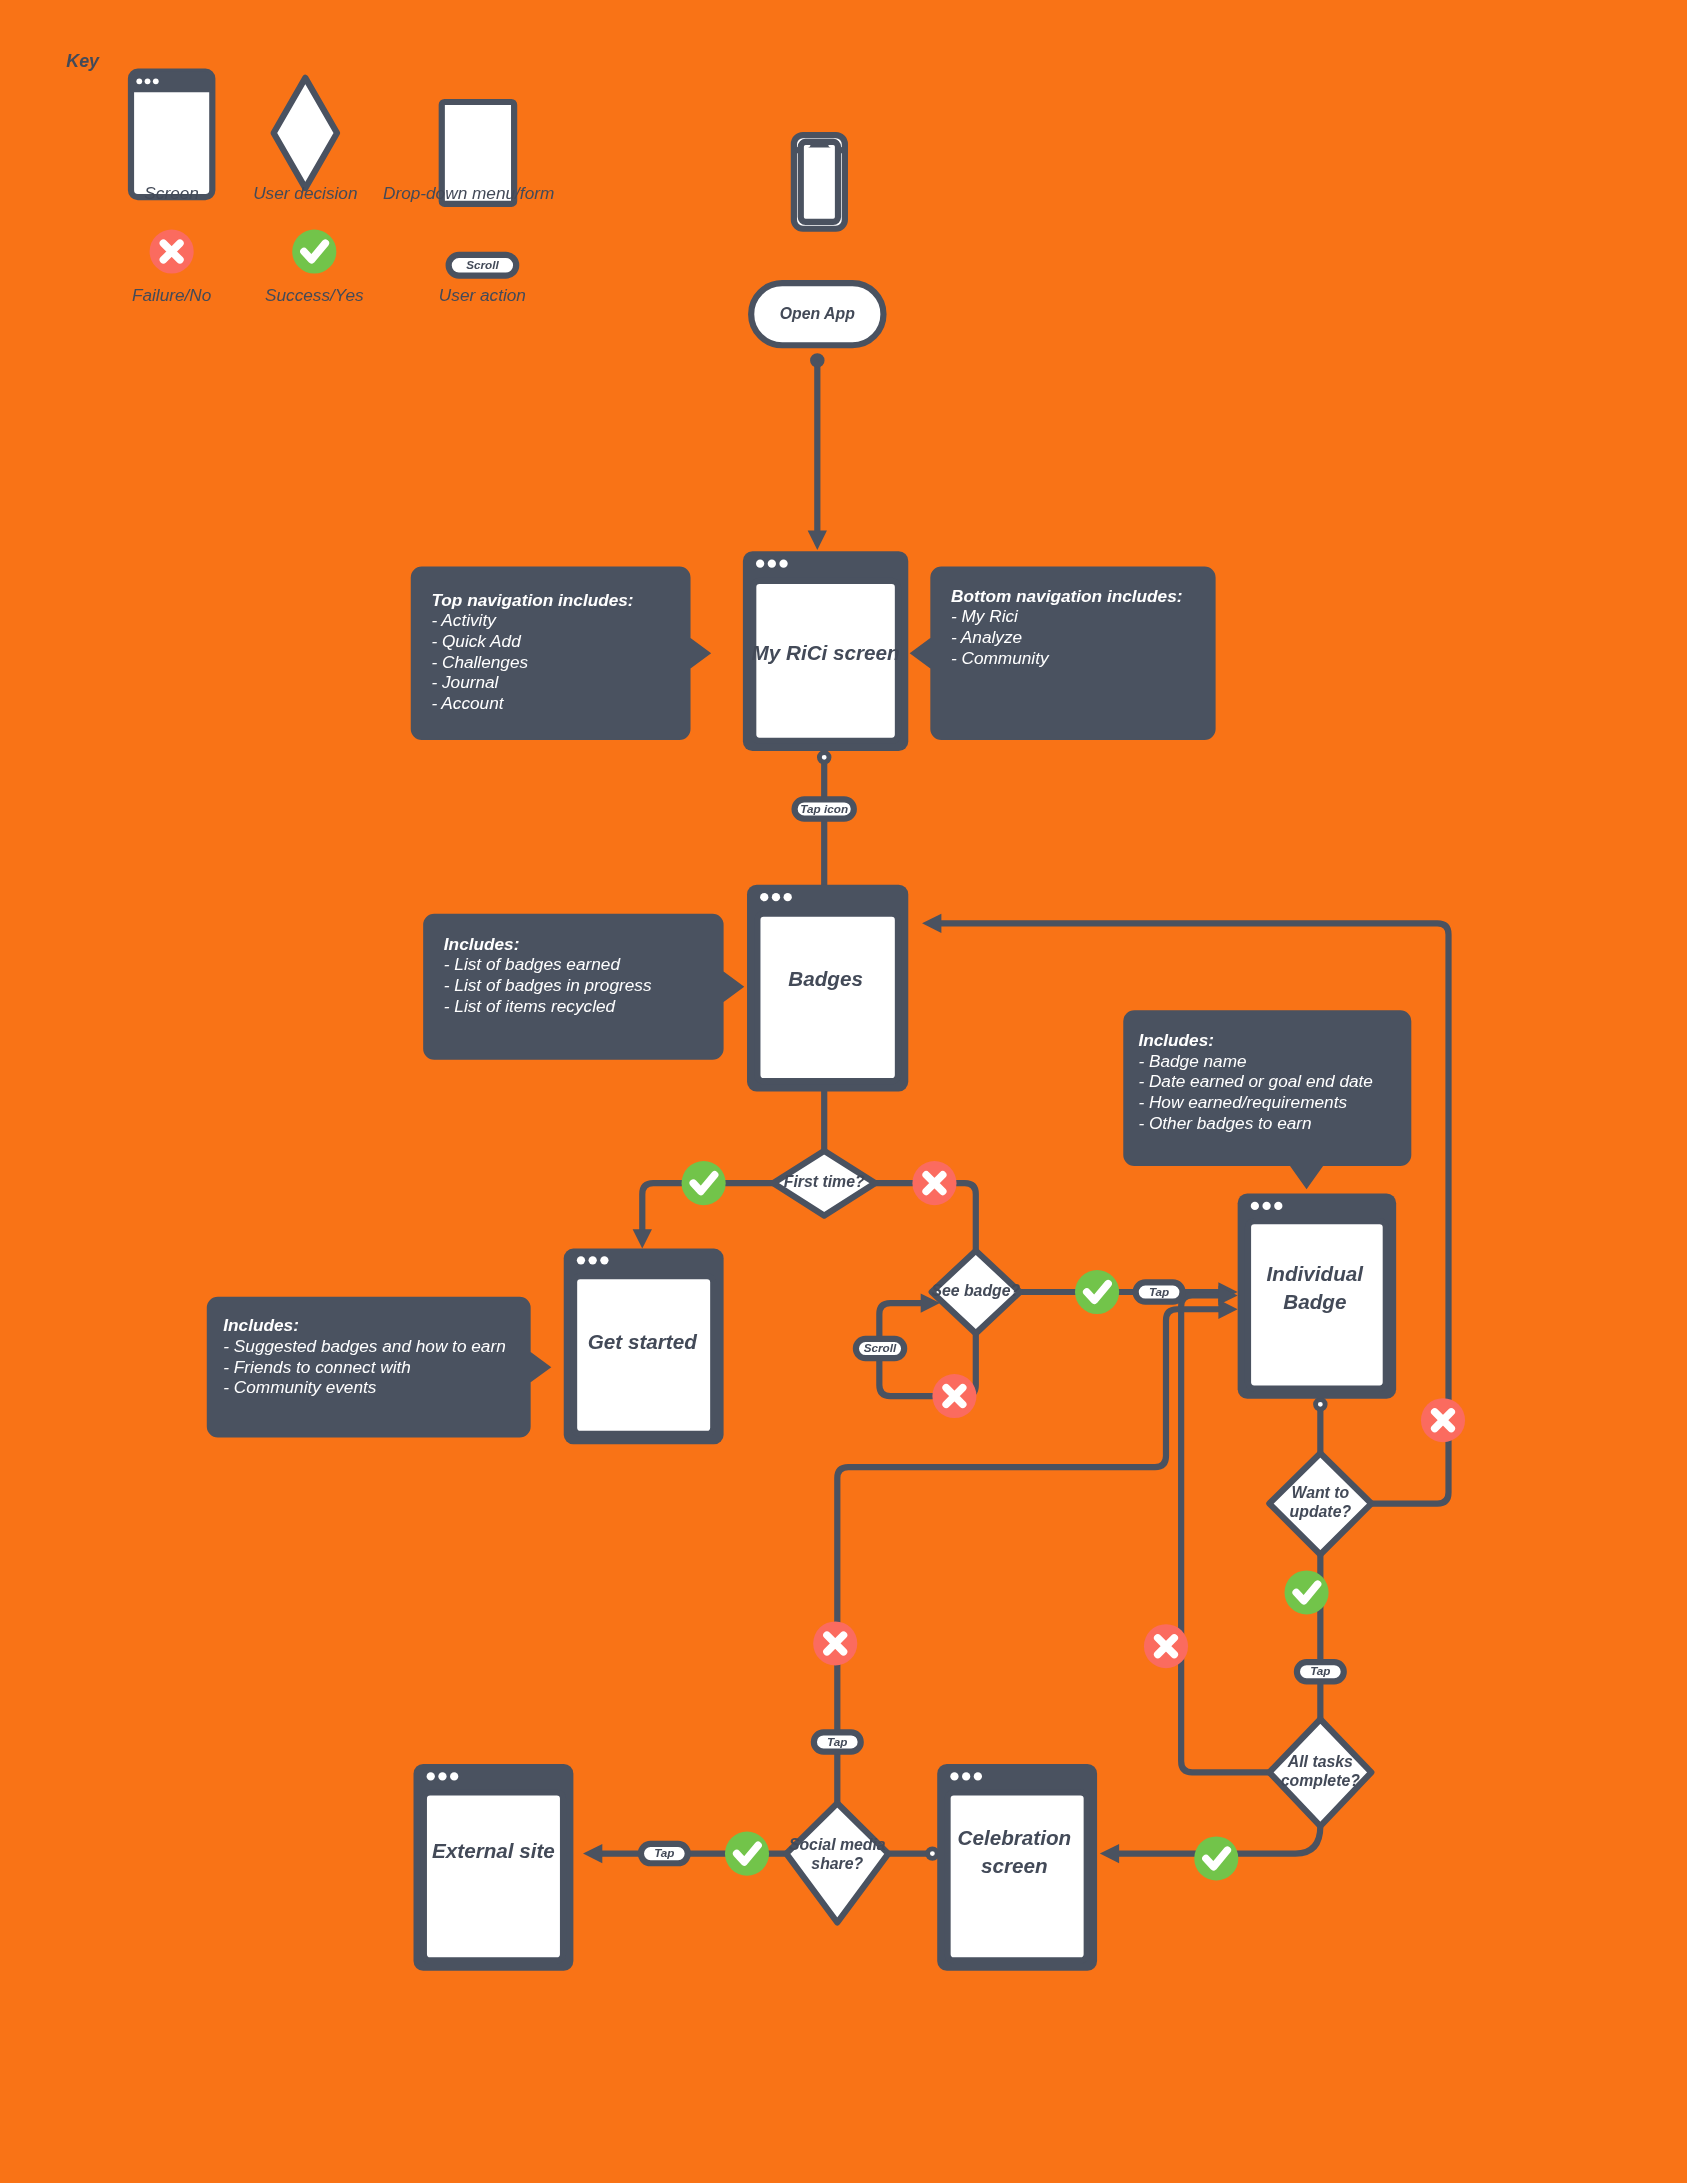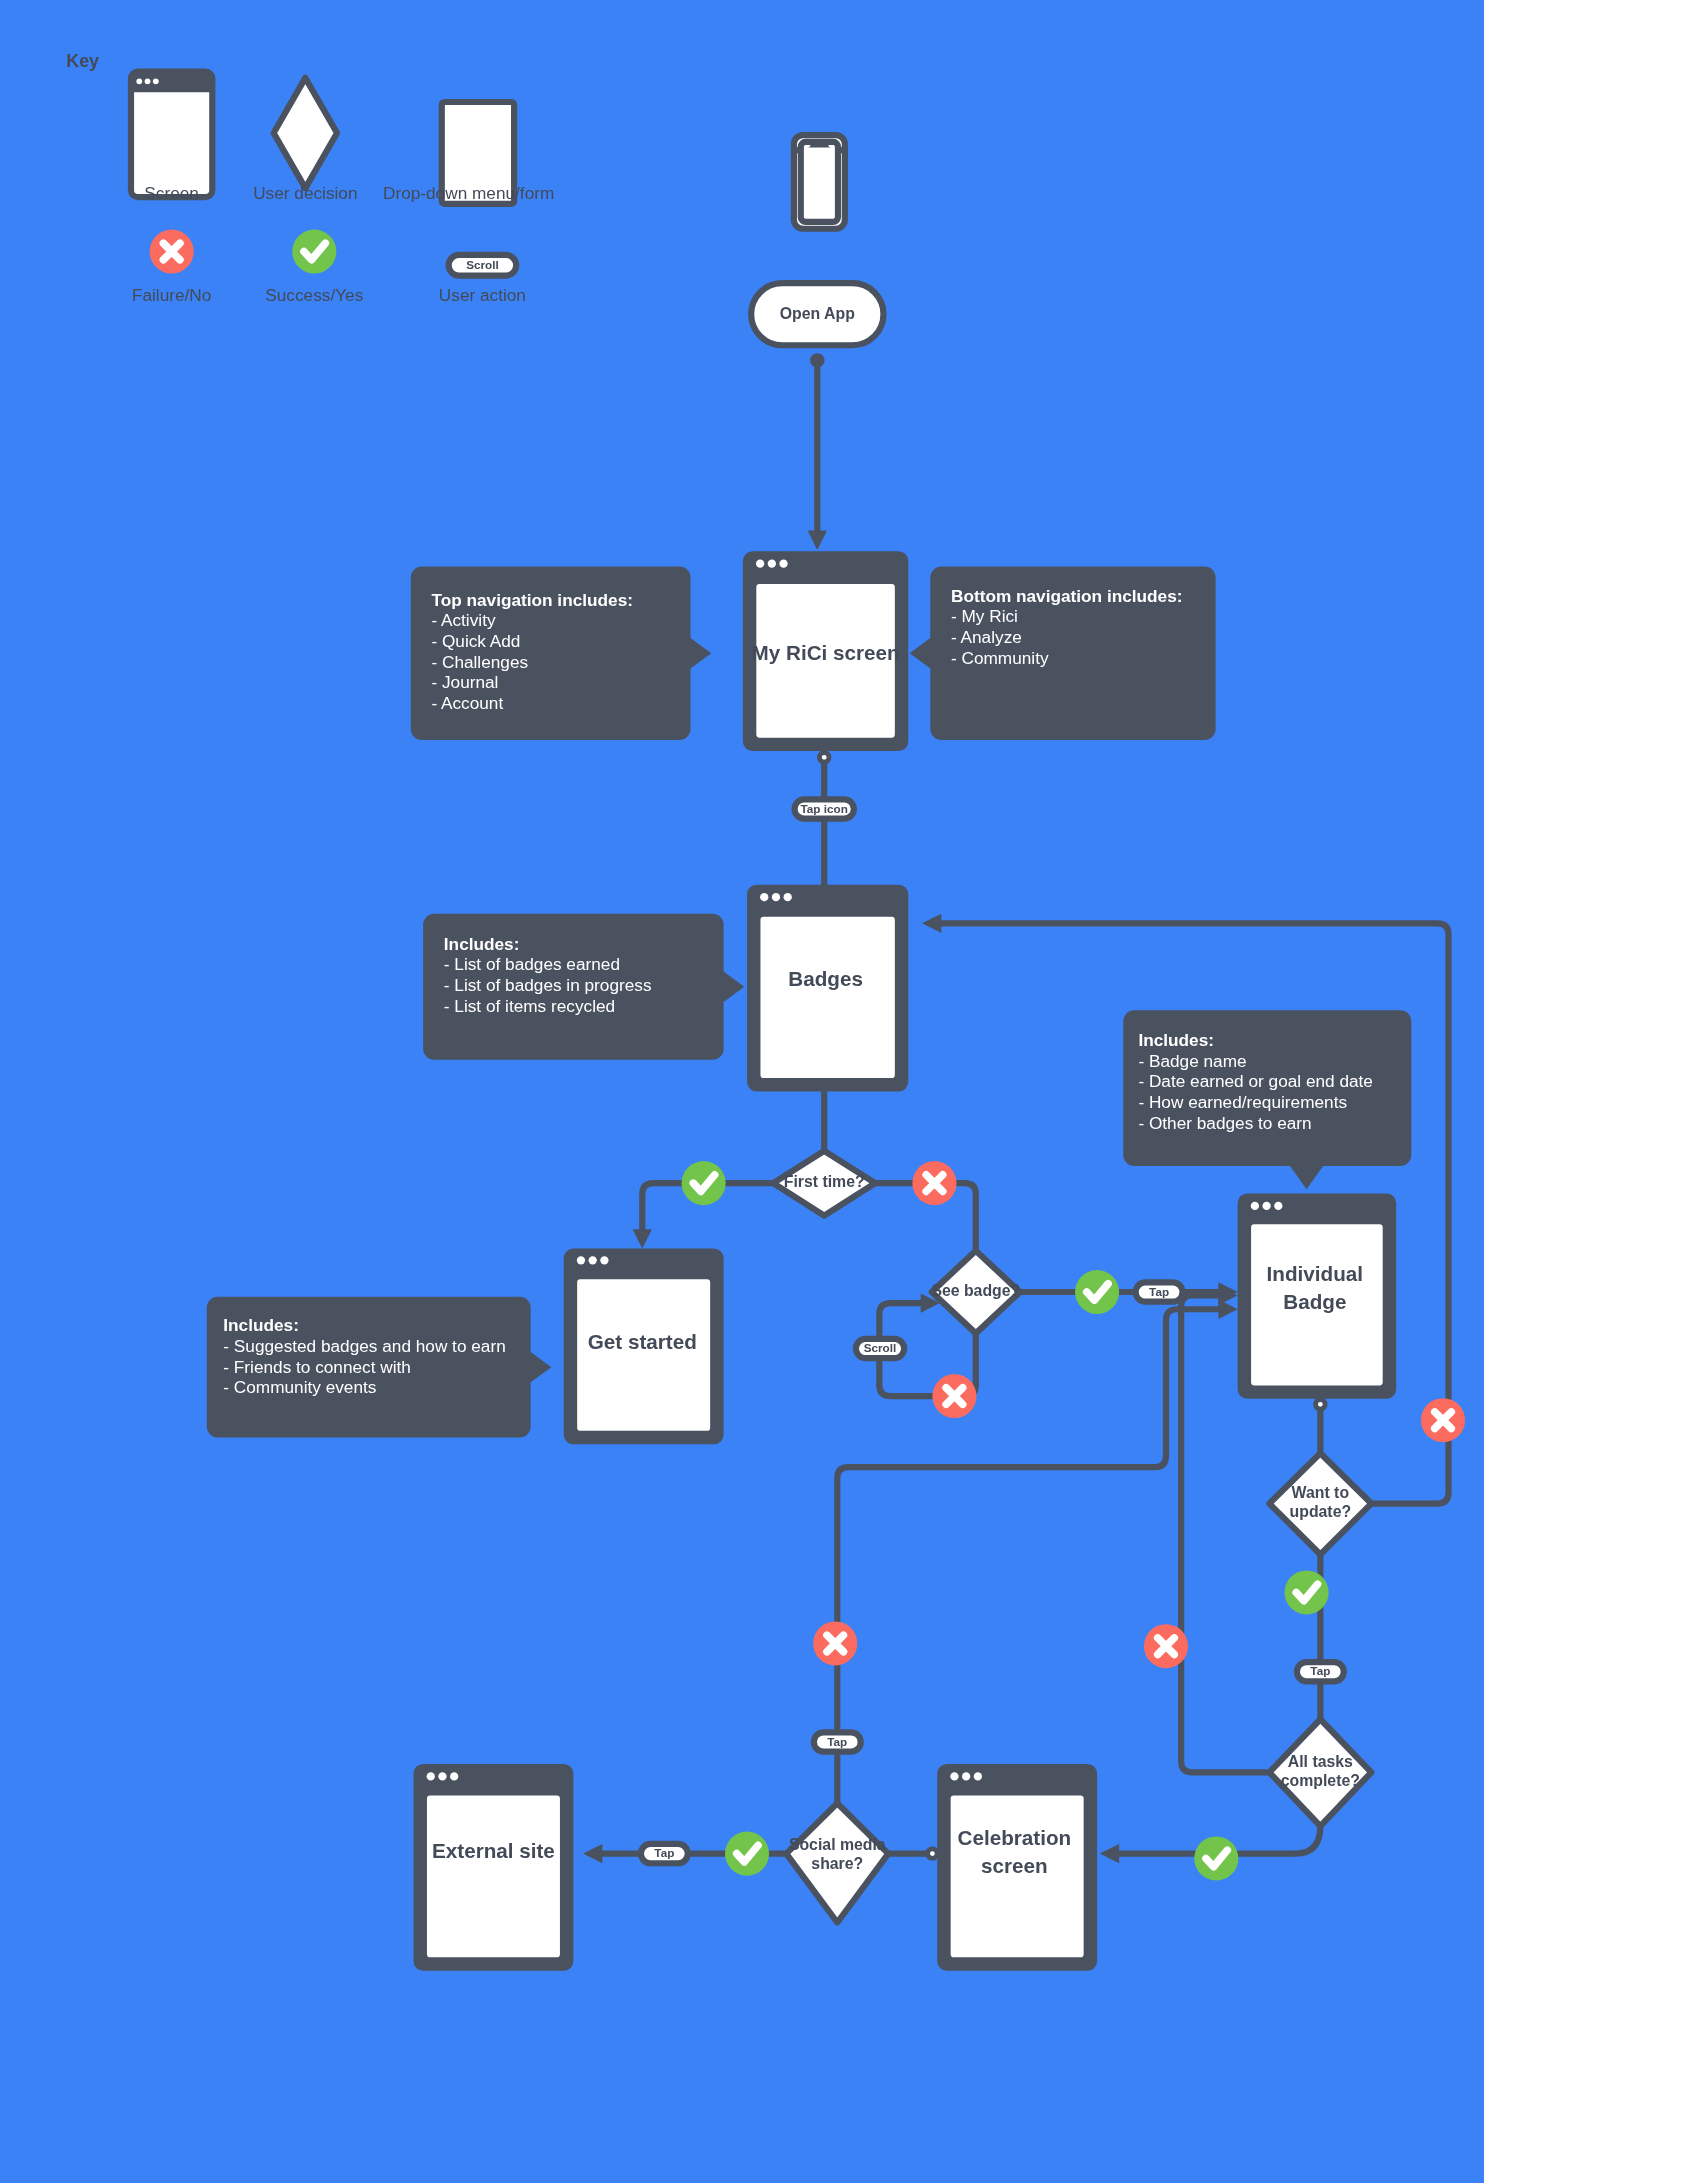--- a/index.html
+++ b/index.html
@@ -1,18 +1,18 @@
 <!DOCTYPE html>
 <html style="font-size:11px"><head>
 <meta charset="utf-8">
 <title>User Flow Diagram</title>
 <style>
   html,body{margin:0;padding:0;background:#ffffff;}
   body{font-family:"Liberation Sans", sans-serif;}
-  #stage{position:relative;width:1484px;height:2183px;background:#3b82f6;overflow:hidden;}
+  #stage{position:relative;width:1687px;height:2183px;background:#f97316;overflow:hidden;font-style:italic;}
   svg.flow{position:absolute;left:0;top:0;width:1687px;height:2183px;}
   .ln{fill:none;stroke:#4a5260;stroke-width:9;stroke-linecap:round;stroke-linejoin:round;}
   .shp{fill:#ffffff;stroke:#4a5260;stroke-width:9;stroke-linejoin:round;}
   .darkfill{fill:#4a5260;}
   .scr-body{fill:#ffffff;stroke:#4a5260;stroke-width:9;}
   .greenc{fill:#72c44a;}
   .redc{fill:#fb6b5f;}
   .mark{fill:none;stroke:#ffffff;stroke-width:11;stroke-linecap:round;stroke-linejoin:round;}
   .pill{fill:#ffffff;stroke:#4a5260;stroke-width:9;}
   text{font-family:"Liberation Sans", sans-serif;fill:#434a58;}

